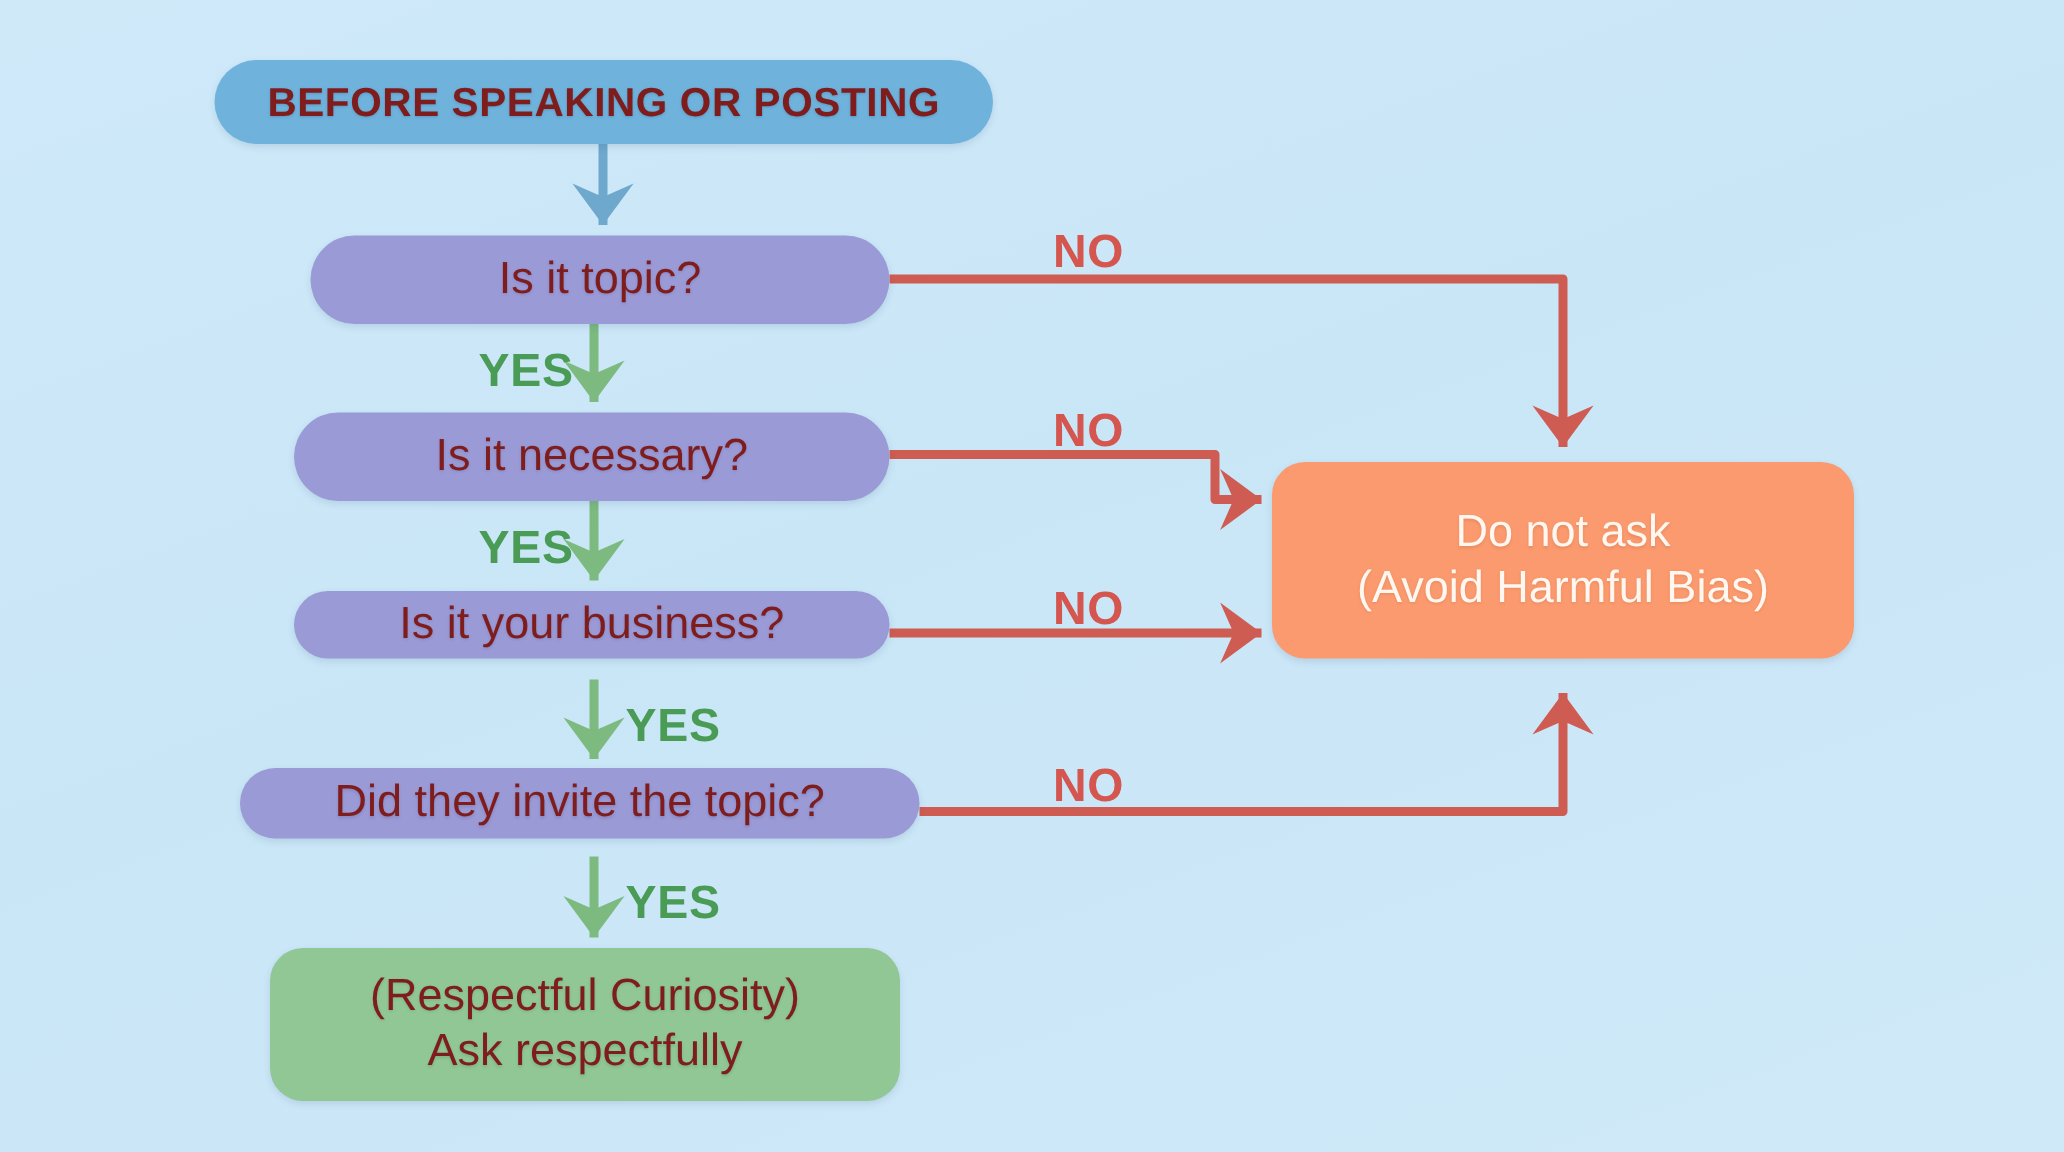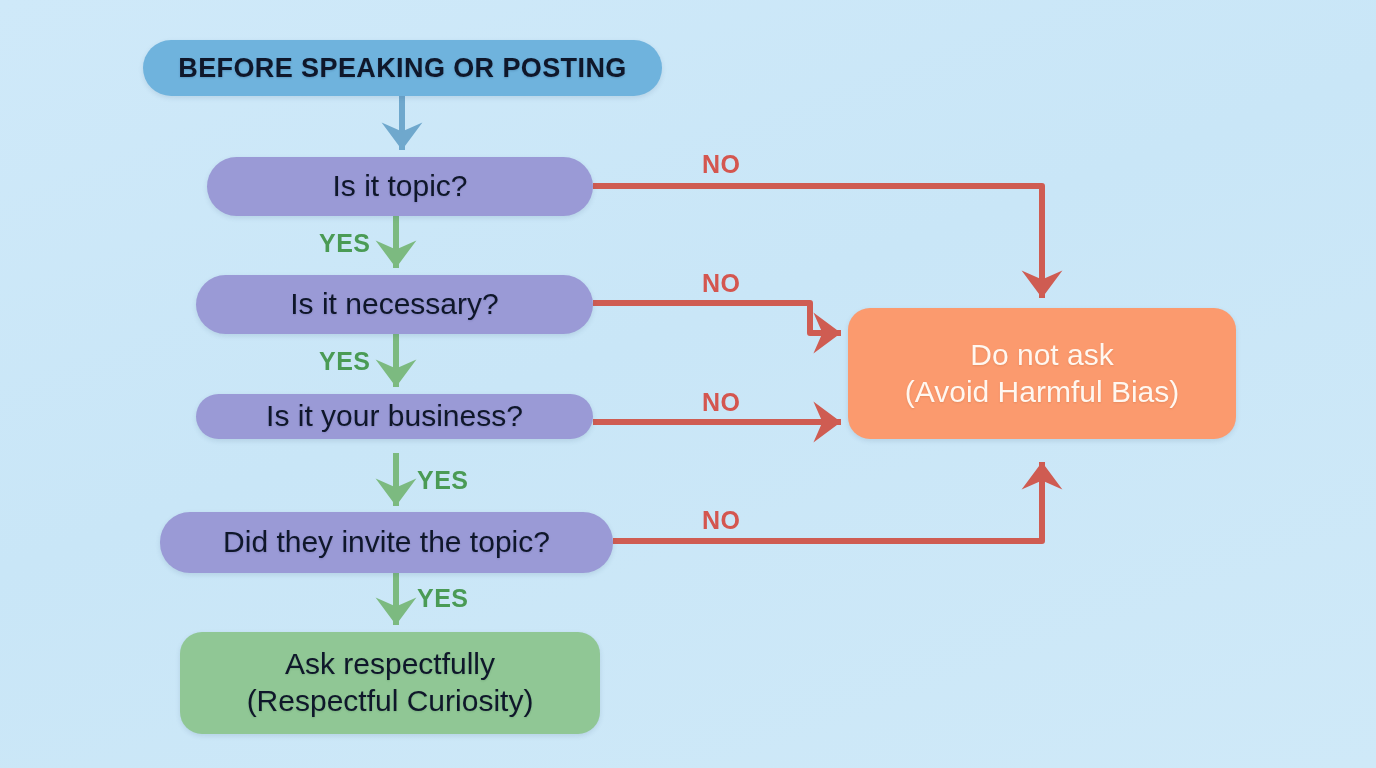--- a/index.html
+++ b/index.html
@@ -26,21 +26,21 @@
     width: 1376px;
     height: 768px;
     pointer-events: none;
   }
   .node {
     position: absolute;
     display: flex;
     align-items: center;
     justify-content: center;
     text-align: center;
-    color: #0f172a;
+    color: #7f1d1d;
     box-sizing: border-box;
     box-shadow: 0 2px 5px rgba(40, 70, 110, 0.13);
     line-height: 1.22;
   }
   .node-header {
     background: #6fb3dd;
     border-radius: 30px;
     font-size: 27px;
     font-weight: 700;
     letter-spacing: 0.4px;
@@ -63,21 +63,21 @@
   .node-terminal-bad {
     background: #fb9a6e;
     border-radius: 22px;
     font-size: 30px;
     font-weight: 400;
     color: #fff7f0;
     text-shadow: 0 1px 2px rgba(140,70,30,0.18);
   }
   .edge-label {
     position: absolute;
-    font-size: 25px;
+    font-size: 31px;
     font-weight: 700;
     letter-spacing: 0.5px;
     white-space: nowrap;
   }
   .label-yes { color: #4a9b55; }
   .label-no  { color: #d4564f; }
 </style>
 </head>
 <body>
 
@@ -128,30 +128,30 @@
   </svg>
 
   <div class="node node-header" style="left:143px; top:40px; width:519px; height:56px;">BEFORE SPEAKING OR POSTING</div>
 
   <div class="node node-decision" style="left:207px; top:157px; width:386px; height:59px;">Is it topic?</div>
 
   <div class="node node-decision" style="left:196px; top:275px; width:397px; height:59px;text-align:center;">Is it necessary?</div>
 
   <div class="node node-decision" style="left:196px; top:394px; width:397px; height:45px;">Is it your business?</div>
 
-  <div class="node node-decision" style="left:160px; top:512px; width:453px; height:61px;">Did they invite the topic?</div>
+  <div class="node node-decision" style="left:160px; top:512px; width:453px; height:47px;">Did they invite the topic?</div>
 
   <div class="node node-terminal-bad" style="left:848px; top:308px; width:388px; height:131px; flex-direction:column;">
     <span>Do not ask</span>
     <span>(Avoid Harmful Bias)</span>
   </div>
 
   <div class="node node-terminal-good" style="left:180px; top:632px; width:420px; height:102px; flex-direction:column;">
+    <span>(Respectful Curiosity)</span>
     <span>Ask respectfully</span>
-    <span>(Respectful Curiosity)</span>
   </div>
 
   <div class="edge-label label-yes" style="left:319px; top:229px;">YES</div>
   <div class="edge-label label-yes" style="left:319px; top:347px;">YES</div>
   <div class="edge-label label-yes" style="left:417px; top:466px;">YES</div>
   <div class="edge-label label-yes" style="left:417px; top:584px;">YES</div>
 
   <div class="edge-label label-no" style="left:702px; top:150px;">NO</div>
   <div class="edge-label label-no" style="left:702px; top:269px;">NO</div>
   <div class="edge-label label-no" style="left:702px; top:388px;">NO</div>

